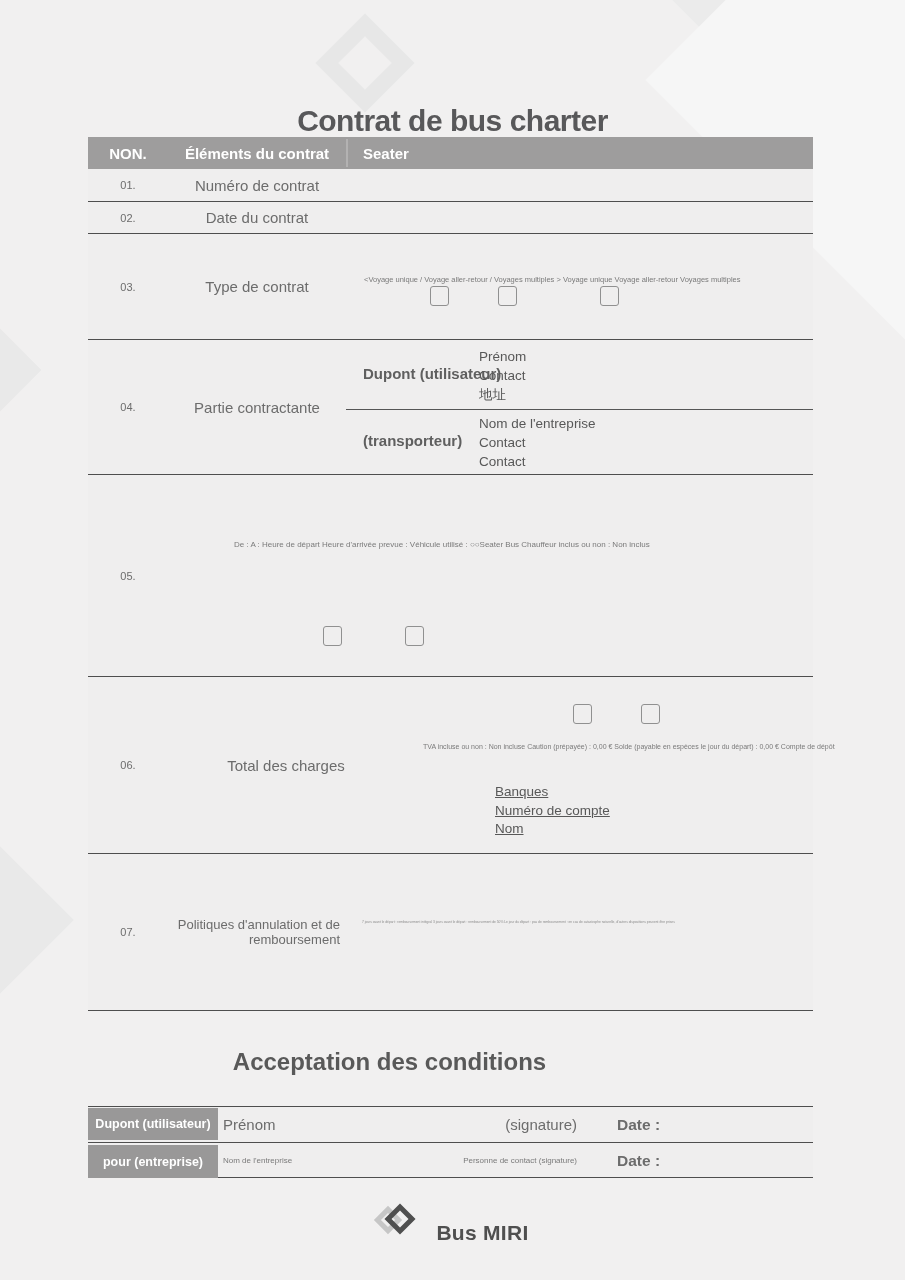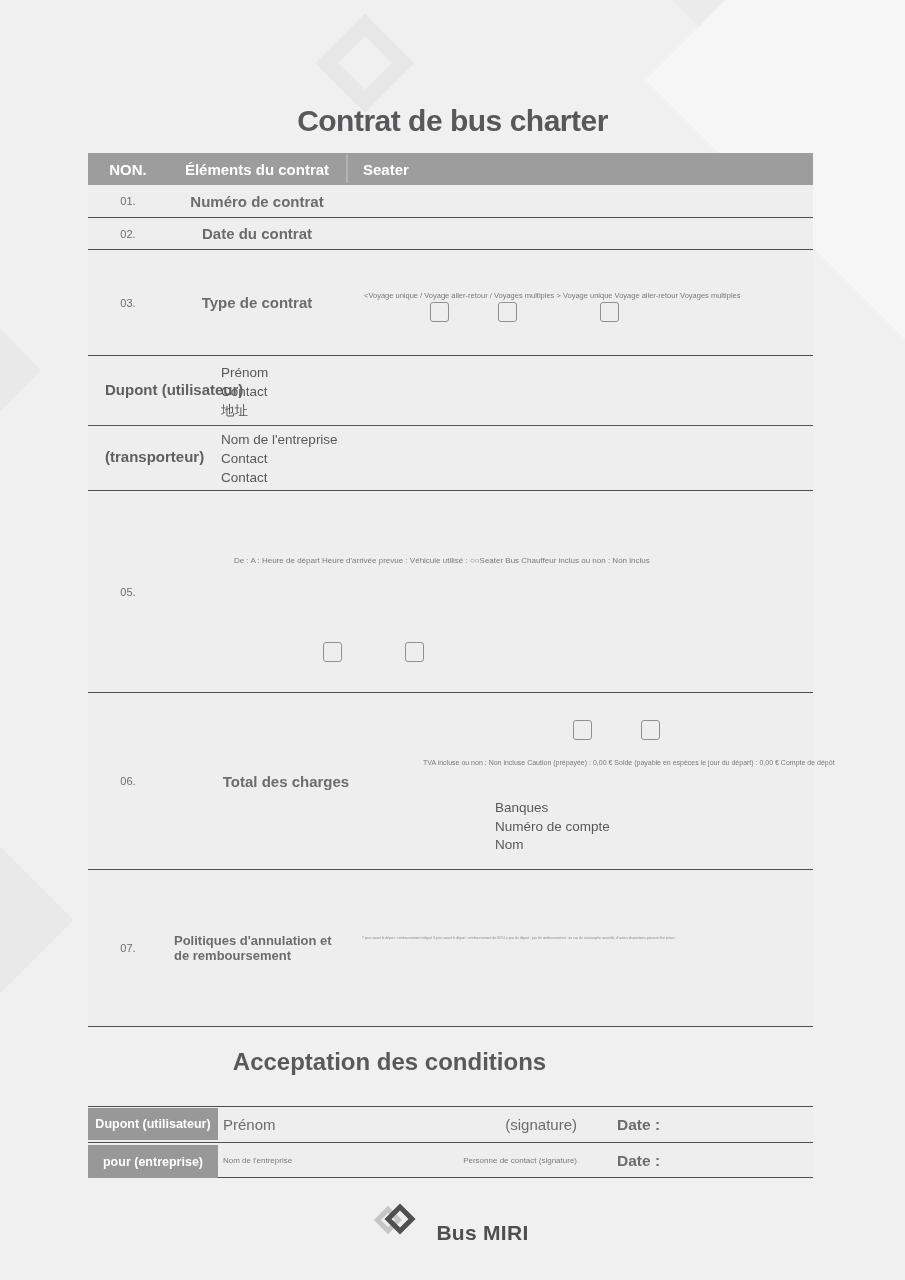--- a/index.html
+++ b/index.html
@@ -19,34 +19,34 @@
 
   
   .title {
     position:absolute; z-index:1; left:0; top:68px; width:100%;
     text-align:center; font-size:30px; font-weight:bold; color:#58585a;
     letter-spacing:-0.5px;
     margin-top:36px;
   }
 
   
-  .ctable { position:absolute; z-index:1; left:88px; top:153px; width:725px; }
+  .ctable { position:absolute; z-index:1; left:88px; top:137px; width:725px; }
   .thead { display:flex; position:relative; height:32px; background:#9e9d9d; color:#ffffff; font-weight:bold; font-size:15px; align-items:center; }
   .thead .c1 { width:80px;  text-align:center; }
   .thead .c2 { width:178px; text-align:center; }
   .thead .c3 { flex:1; padding-left:17px; text-align:left; }
   .hdiv { position:absolute; left:258px; top:2px; width:2px; height:28px; background:#b3b2b2; }
 
   .row { display:flex; background:#efeeee; border-bottom:1px solid #4e4e4e; position:relative; }
   .c1 { width:80px; }
   .c2 { width:178px; }
   .c3 { flex:1; position:relative; }
   .num, .lab { display:flex; align-items:center; justify-content:center; color:#6c6c6c; }
   .num { font-size:11px; }
-  .lab { font-size:15px; font-weight:700; text-align:left; }
+  .lab { font-size:15px; font-weight:400; text-align:right; }
   .r01 { height:33px; } .r02 { height:32px; }
   .r03 { height:106px; } .r04 { height:135px; }
   .r05 { height:202px; } .r06 { height:177px;gap:29px; } .r07 { height:157px; }
 
   .smalltext { position:absolute; white-space:nowrap; color:#7a7a7a; }
   .checkbox {
     position:absolute; width:19px; height:20px;
     border:1.5px solid #909090; border-radius:3px; background:transparent;
   }
 
@@ -69,21 +69,21 @@
 
   
   .r05 .details { left:19px; top:65px; font-size:8px;padding-left:47px; }
   .r05 .cb1 { left:155px; top:151px; }
   .r05 .cb2 { left:237px; top:151px; }
 
   
   .r06 .cb1 { left:169px; top:27px; }
   .r06 .cb2 { left:237px; top:27px; }
   .r06 .details { left:19px; top:66px; font-size:7px; }
-  .bank-fields { position:absolute; left:91px; top:106px; list-style:none; font-size:13.5px; color:#585858; line-height:18.5px; }
+  .bank-fields { position:absolute; left:91px; top:106px; list-style:none; font-size:13.5px; color:#585858; line-height:18.5px;text-decoration:underline; }
 
   
   .r07 .lab { font-size:13px; padding:0 6px; }
   .r07 .details { left:16px; top:66px; font-size:7px; transform:scale(0.47); transform-origin:left top; color:#8a8a8a; }
 
   
   .acc-title {
     position:absolute; z-index:1; left:88px; top:1048px; width:725px;
     padding-right:122px; text-align:center;
     font-size:24px; font-weight:bold; color:#595959;
@@ -148,20 +148,24 @@
       <div class="c2 lab">Type de contrat</div>
       <div class="c3">
         <span class="smalltext options-text">&lt;Voyage unique / Voyage aller-retour / Voyages multiples &gt; Voyage unique Voyage aller-retour Voyages multiples</span>
         <div class="checkbox cb1"></div>
         <div class="checkbox cb2"></div>
         <div class="checkbox cb3"></div>
       </div>
     </div>
 
     <div class="row r04">
+      <div class="left-group">
+        <div class="c1 num">04.</div>
+        <div class="c2 lab">Partie contractante</div>
+      </div>
       <div class="c3">
         <div class="sub sub-user">
           <span class="party-label">Dupont (utilisateur)</span>
           <ul class="fields">
             <li>Prénom</li>
             <li>Contact</li>
             <li>地址</li>
           </ul>
         </div>
         <div class="sub sub-carrier">

